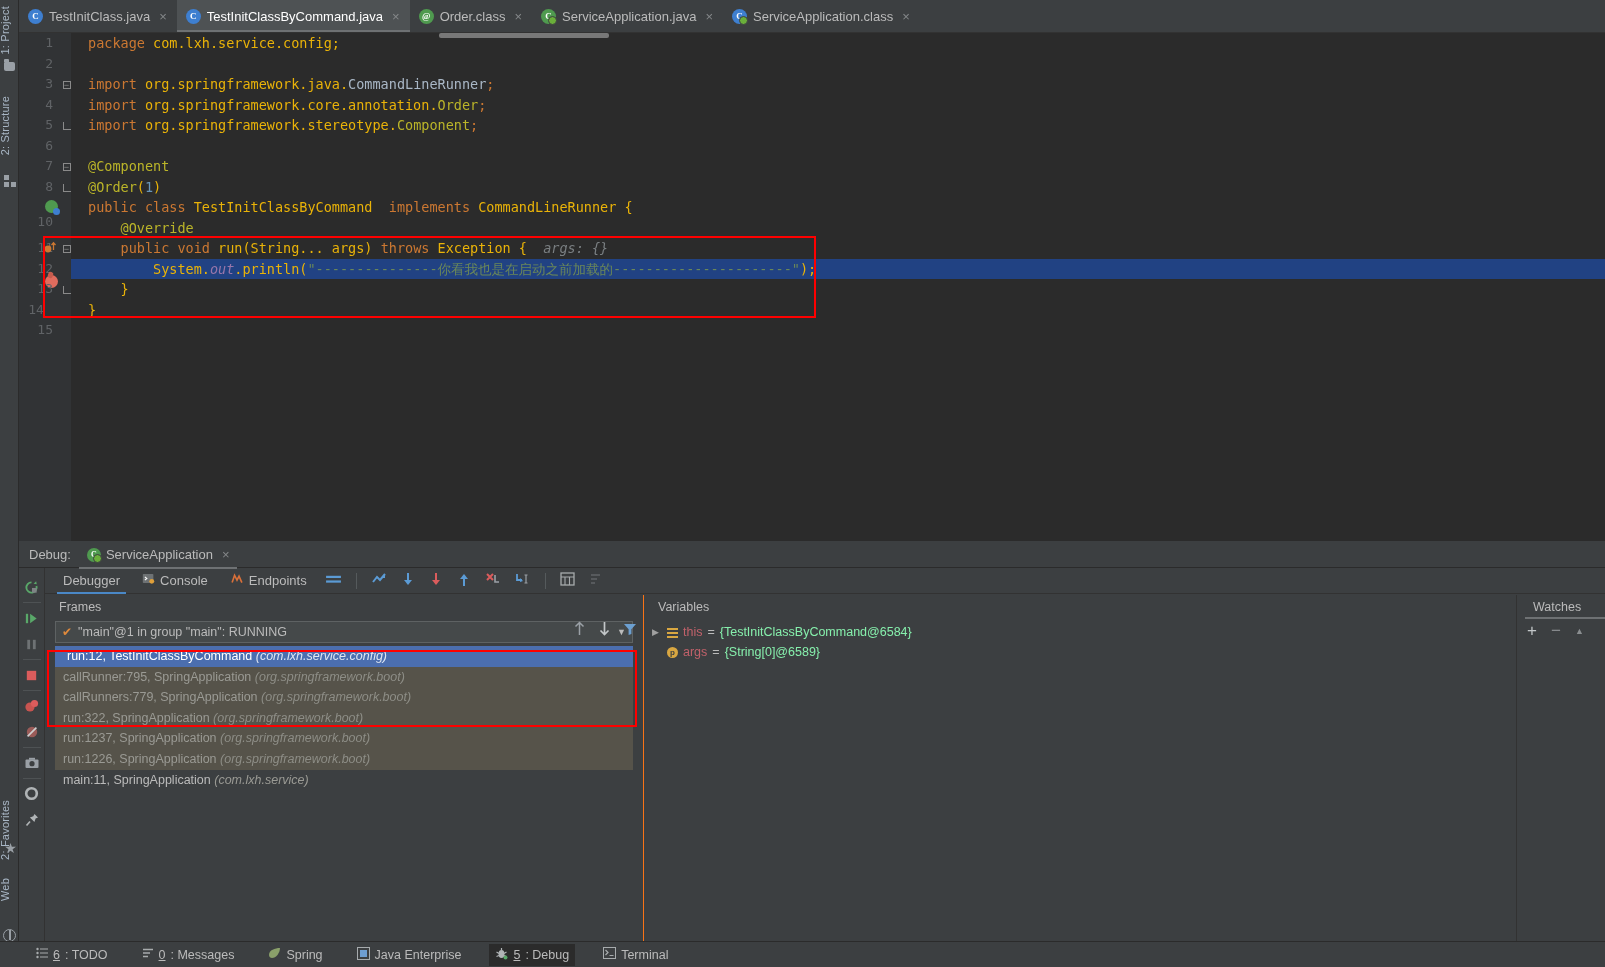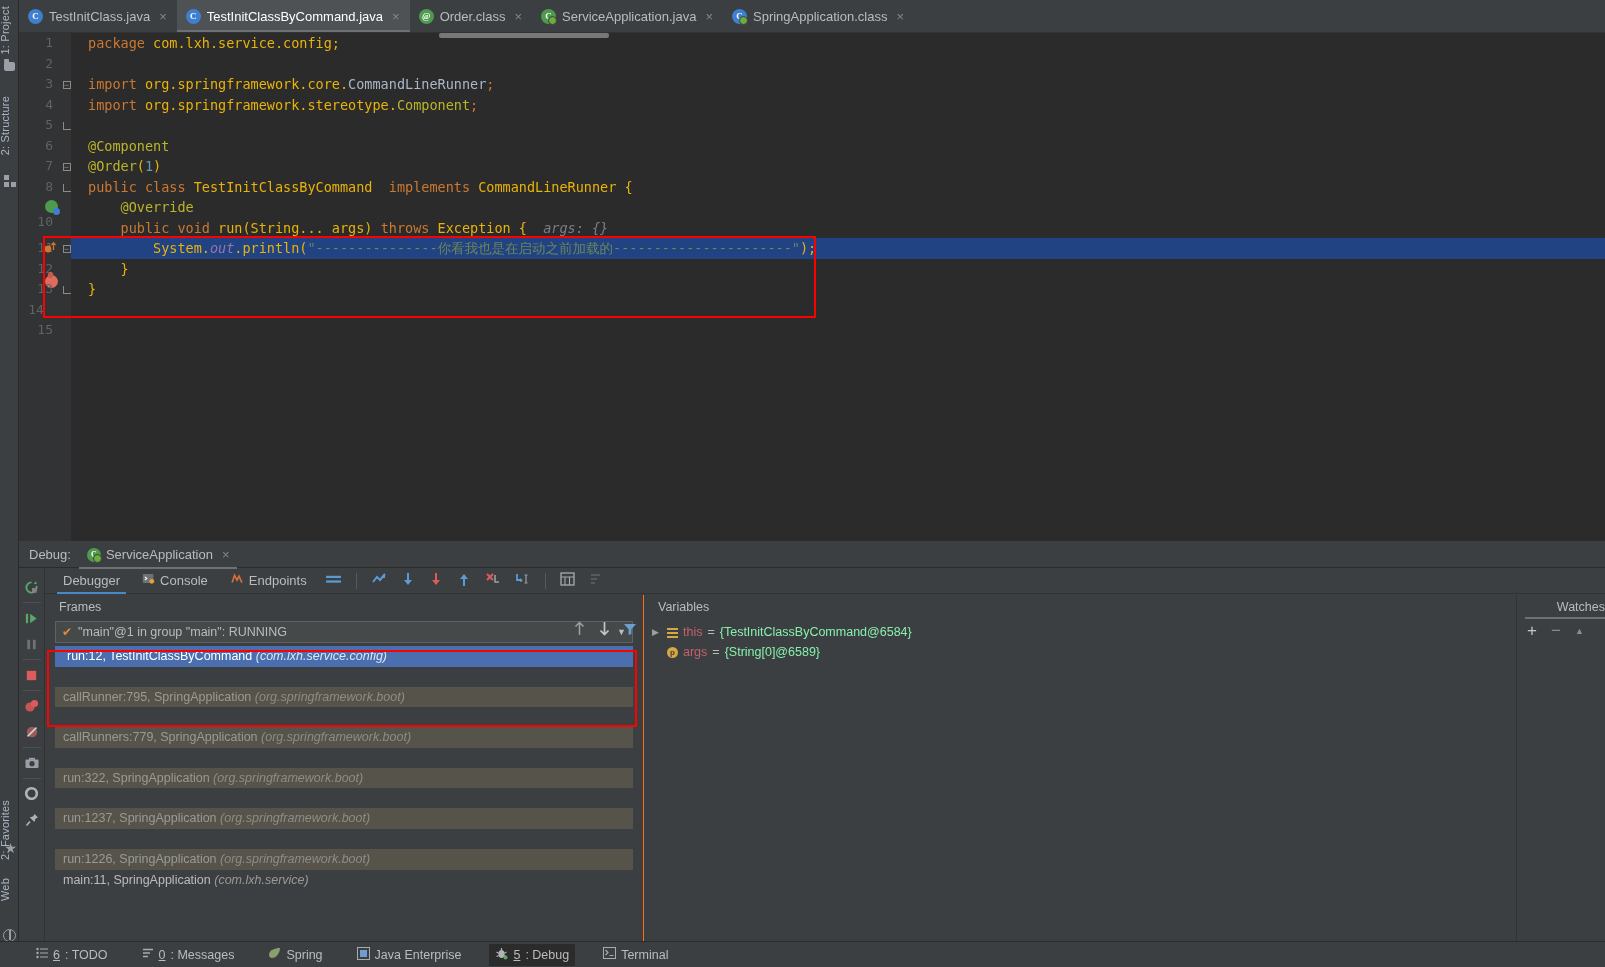--- a/index.html
+++ b/index.html
@@ -140,37 +140,37 @@
     height: 26px; display: flex; align-items: center; gap: 14px;
     padding-left: 14px; border-bottom: 1px solid #323232; font-size: 13px; color:#bbbbbb;
   }
   .dbg-tab { display:flex; align-items:center; gap:5px; position:relative; padding: 4px 4px 5px 4px; }
   .dbg-tab.active:after{content:"";position:absolute;left:-2px;right:-2px;bottom:-1px;height:2px;background:#4a88c7;}
   .tb-sep { width:1px; height:16px; background:#555a5c; }
 
   .panels { position: absolute; left: 0; top: 27px; right: 0; bottom: 0; display: flex; }
   .panel-frames { width: 599px; position: relative; border-right: 1px solid #f97316; }
   .panel-vars { flex: 1; position: relative; border-right: 1px solid #323232; }
-  .panel-watch { width: 88px; position: relative; text-align: right; }
+  .panel-watch { width: 88px; position: relative; }
   .panel-title { height: 24px; line-height: 24px; padding-left: 14px; font-size: 12.5px; color: #bbbbbb; }
   .panel-watch .panel-title { position:relative; padding-left: 16px; }
   .panel-watch .panel-title:after{content:"";position:absolute;left:8px;right:0;bottom:0;height:2px;background:#6e7173;}
 
   .threadsel {
     margin: 2px 10px 0 10px; height: 22px; background: #45494a; border: 1px solid #5e6263;
     display: flex; align-items: center; padding: 0 6px; font-size: 12.5px; color: #bbbbbb;
     position: relative;
   }
   .threadsel .chk { color: #e08a3c; margin-right: 6px; font-size: 12px; }
   .threadsel .caret { margin-left: auto; color: #bbbbbb; font-size: 9px; }
   .frames-tools { position:absolute; right: 6px; top: 26px; display:flex; gap: 12px; align-items:center; }
 
   .frame-list { margin: 3px 10px 0 10px; }
   .frame-row { height: 20.6px; line-height: 20.6px; font-size: 12.5px; color: #9a9a94; padding-left: 8px; white-space: nowrap; }
-  .frame-row.lib { background: #56534a; margin-top: 20px; }
+  .frame-row.lib { background: #56534a; }
   .frame-row.cur { background: #4b6eaf; color: #ffffff; padding-left: 12px; }
   .frame-row .pkg { font-style: italic; color: #8d8d86; }
   .frame-row.cur .pkg { color: #dfe6f2; }
   .frame-row.plain { background: transparent; color: #bbbbbb; padding-left: 8px; }
   .frame-row.plain .pkg { color: #9a9a94; }
 
   .var-row { height: 20px; line-height: 20px; font-size: 12.5px; color: #bbbbbb; padding-left: 8px; display: flex; align-items: center; gap: 5px; white-space: nowrap;}
   .var-arrow { color: #a0a0a0; font-size: 9px; width: 10px; }
   .vicon-field { width:11px;height:11px;background:#d9a741;border-radius:50%;color:#3c3f41;font-size:8px;line-height:11px;text-align:center;font-weight:bold;}
   .vicon-obj { width:11px;height:11px; position:relative;}
@@ -234,21 +234,21 @@
       <span>Order.class</span>
       <span class="close">×</span>
     </div>
     <div class="tab">
       <span class="tabicon ti-spring">C</span>
       <span>ServiceApplication.java</span>
       <span class="close">×</span>
     </div>
     <div class="tab">
       <span class="tabicon ti-springc">C</span>
-      <span>SpringApplication.class</span>
+      <span>ServiceApplication.class</span>
       <span class="close">×</span>
     </div>
   </div>
 
   <div class="editor">
     <div class="gutter">
         <div class="lnum" style="top: 0px;">1</div>
         <div class="lnum" style="top: 20.5px;">2</div>
         <div class="lnum" style="top: 41px;">3</div>
         <div class="fold" style="top: 41px;"><span class="box">−</span></div>
@@ -273,21 +273,22 @@
         <div class="gmark bp" style="top: 228.5px; left: 26px;"></div>
         <div class="lnum" style="top: 246px;">13</div>
         <div class="fold" style="top: 246px;"><span class="tee"></span></div>
         <div class="lnum" style="top: 266.5px; text-align: center;">14</div>
         <div class="lnum" style="top: 287px;">15</div>
       </div>
     <div class="vline" style="left:996px;"></div>
     <div class="codearea" id="codearea">
         <div class="row"><span class="kw">package</span><span class="txt"> com.lxh.service.config;</span></div>
         <div class="row">&nbsp;</div>
-        <div class="row"><span class="kw">import</span><span class="txt"> org.springframework.core.</span><span class="cls">CommandLineRunner</span><span class="kw">;</span></div>
+        <div class="row"><span class="kw">import</span><span class="txt"> org.springframework.java.</span><span class="cls">CommandLineRunner</span><span class="kw">;</span></div>
+        <div class="row"><span class="kw">import</span><span class="txt"> org.springframework.core.annotation.</span><span class="anno">Order</span><span class="kw">;</span></div>
         <div class="row"><span class="kw">import</span><span class="txt"> org.springframework.stereotype.</span><span class="anno">Component</span><span class="kw">;</span></div>
         <div class="row">&nbsp;</div>
         <div class="row"><span class="anno">@Component</span></div>
         <div class="row"><span class="anno">@Order</span><span class="txt">(</span><span class="num">1</span><span class="txt">)</span></div>
         <div class="row"><span class="kw">public class</span><span class="txt"> TestInitClassByCommand  </span><span class="kw">implements</span><span class="txt"> CommandLineRunner {</span></div>
         <div class="row"><span class="txt">    </span><span class="anno">@Override</span></div>
         <div class="row"><span class="txt">    </span><span class="kw">public void </span><span class="txt">run(String... args) </span><span class="kw">throws</span><span class="txt"> Exception {</span><span class="hint">  args: {}</span></div>
         <div class="row sel"><span class="txt">        </span><span class="txt">System.</span><span class="fld">out</span><span class="txt">.println(</span><span class="str">"---------------你看我也是在启动之前加载的----------------------"</span><span class="txt">);</span></div>
         <div class="row"><span class="txt">    </span><span class="txt">}</span></div>
         <div class="row"><span class="txt">}</span></div>

